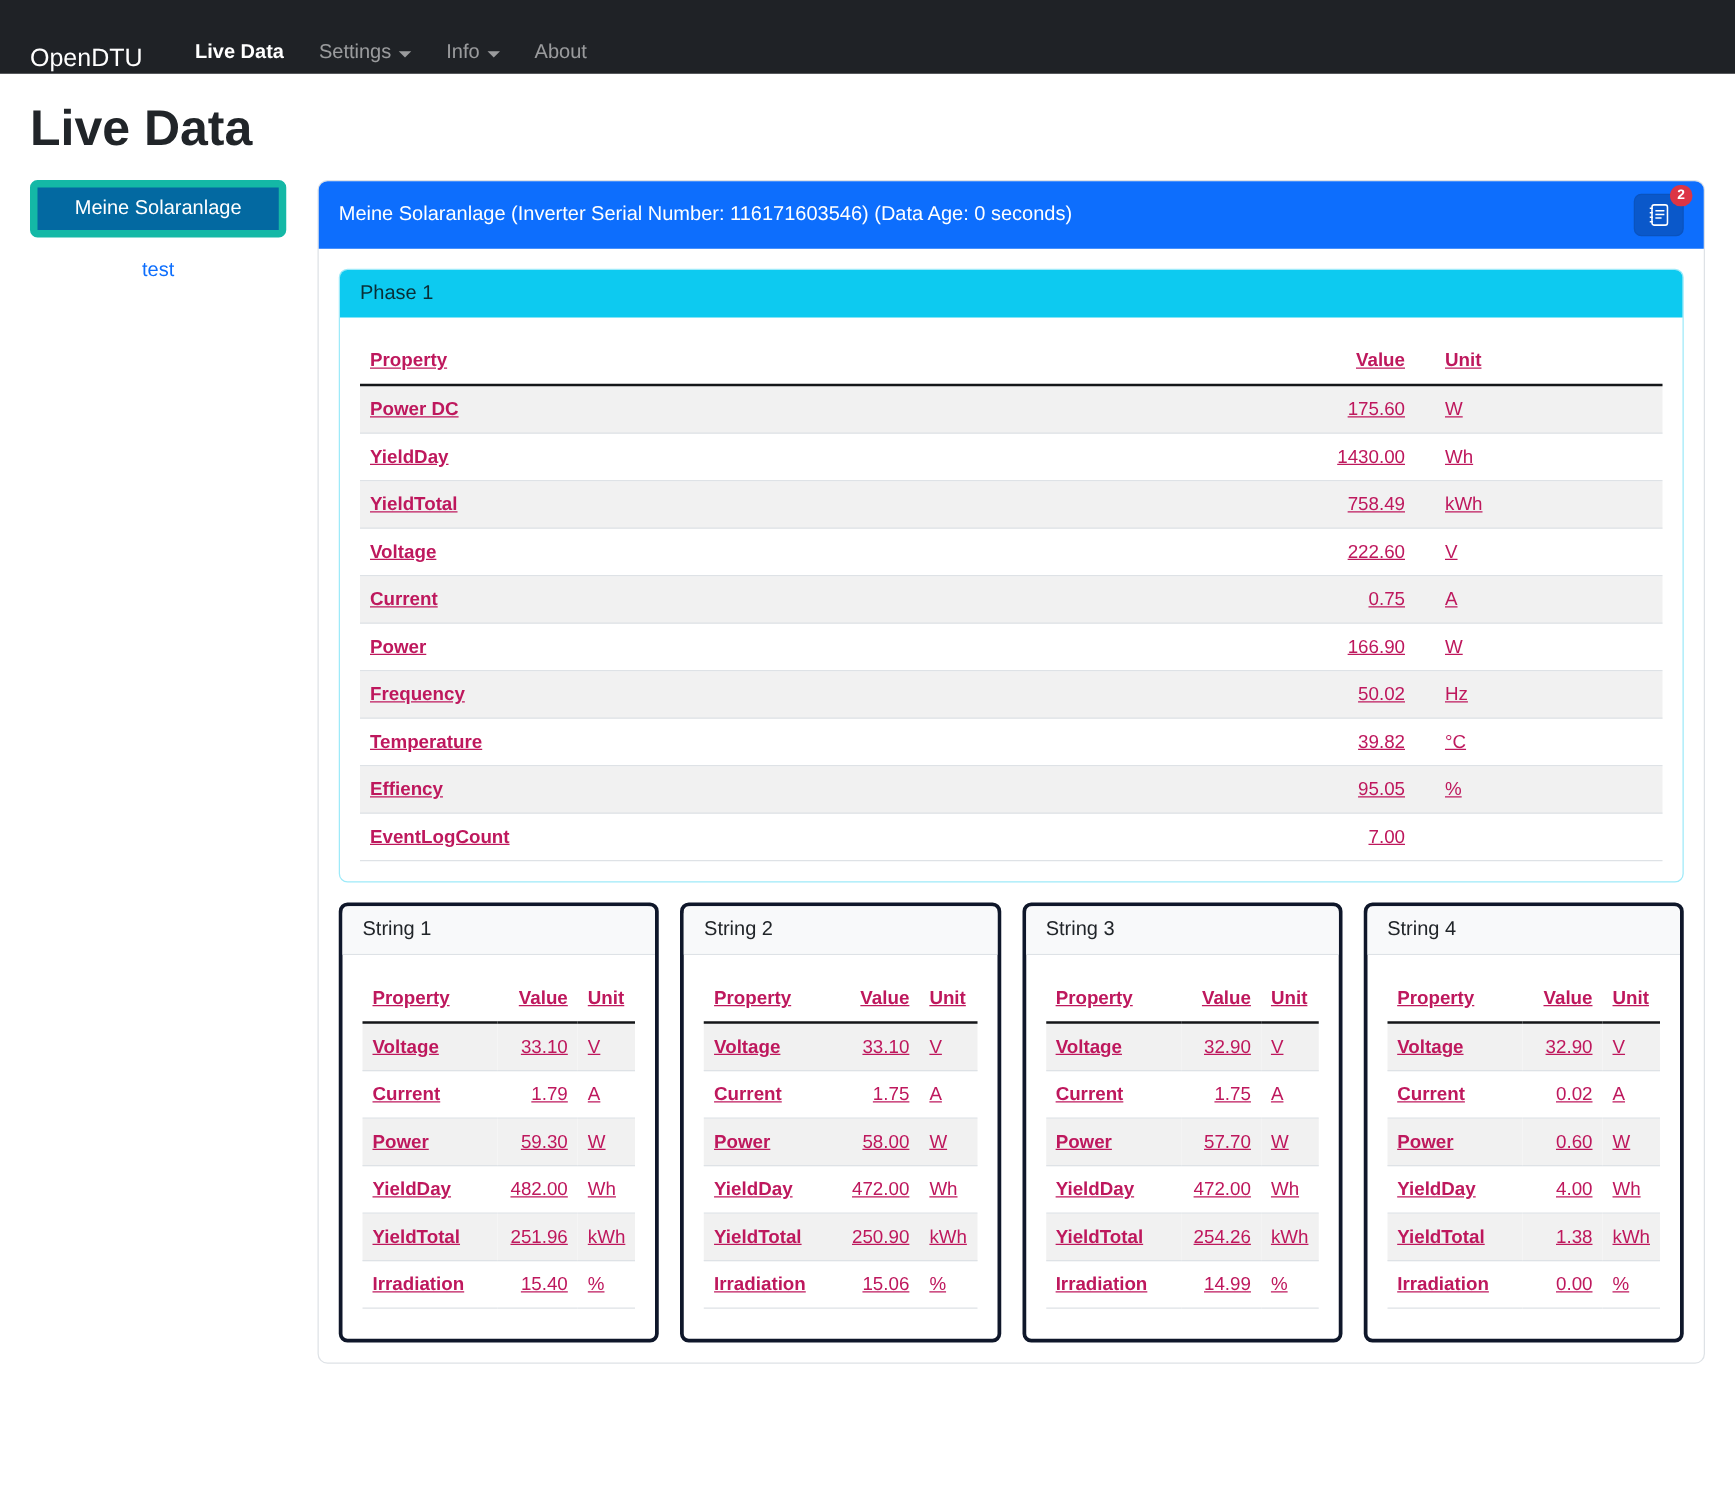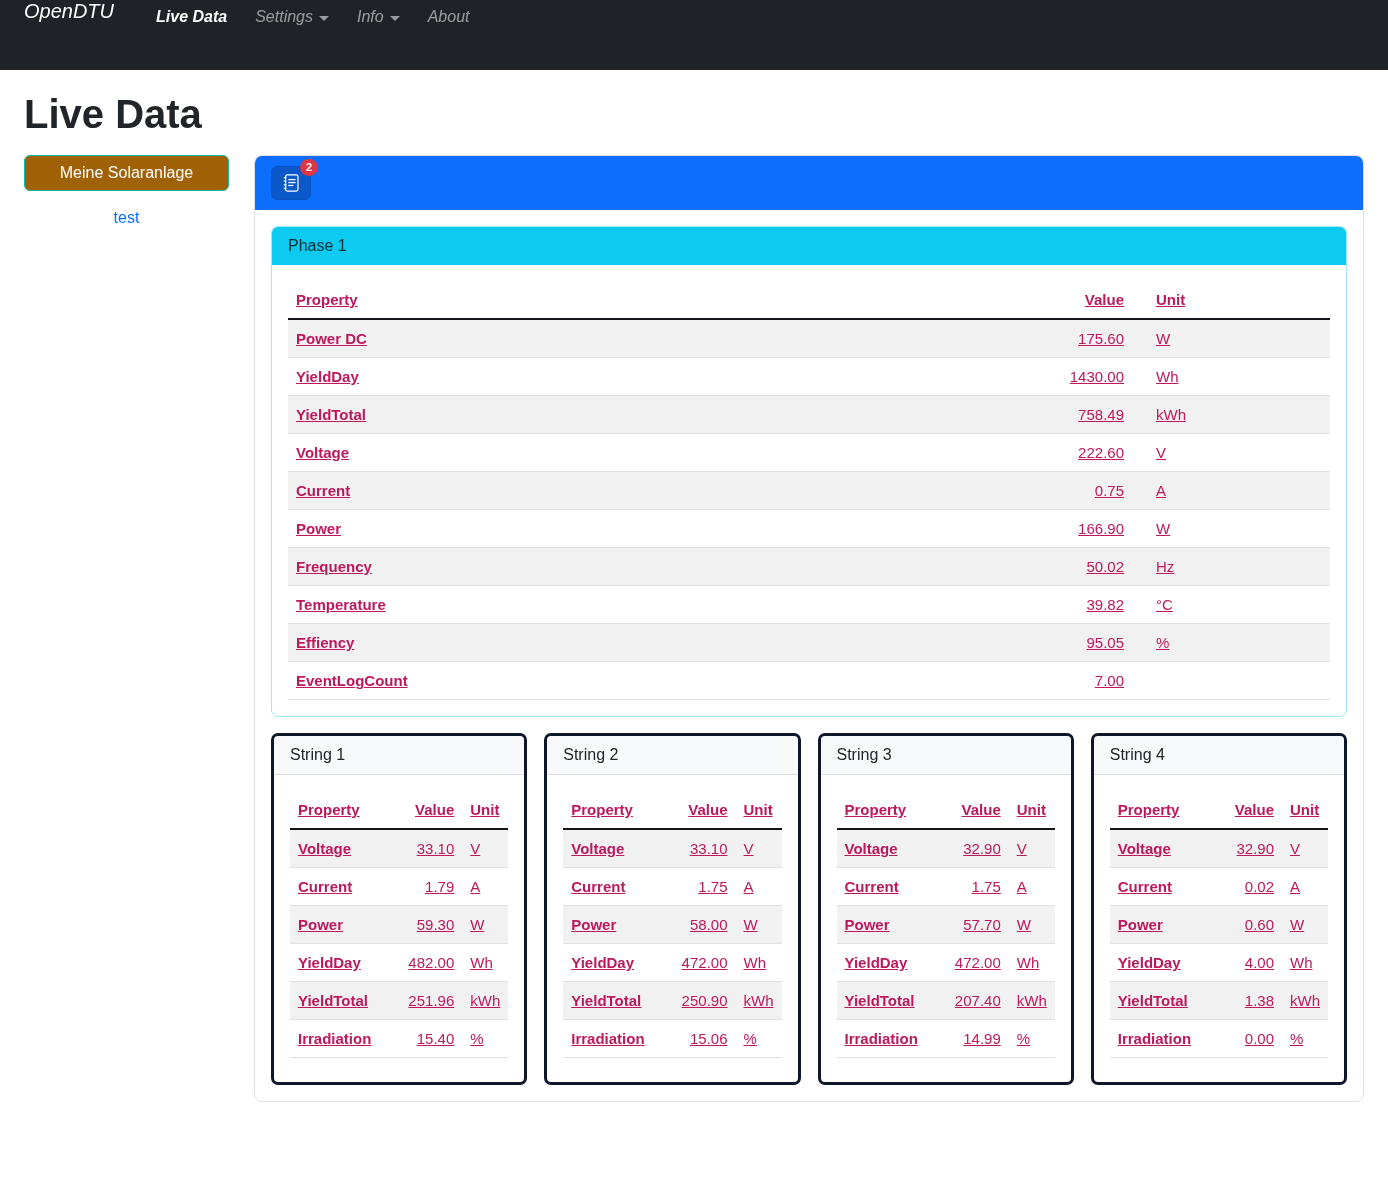--- a/index.html
+++ b/index.html
@@ -6,26 +6,25 @@
   html,body { margin:0; padding:0; background:#fff; }
   body {
     width:1388px;
     font-family:"Liberation Sans", sans-serif;
     color:#212529;
     font-size:16px;
   }
 
   
   .navbar {
-    height:70px;
+    height:59px;
     background:#1f2226;
     display:flex;
-    align-items:flex-start;
+    align-items:flex-end;
     padding:0 24px;
-    font-style:italic;
   }
   .navbar .brand {
     color:#fff;
     font-size:20px;
     margin-right:28px;
     cursor:pointer;
   }
   .navbar .nav-link {
     color:rgba(255,255,255,0.55);
     text-decoration:none;
@@ -57,23 +56,23 @@
     display:flex;
     gap:25px;
     align-items:flex-start;
     margin-bottom:24px;
   }
 
   
   .sidebar { width:205px; flex:none; }
   .inverter-select-btn {
     width:100%;
-    background:#a16207;
+    background:#0369a1;
     color:#fff;
-    border:1px solid #14b8a6;
+    border:6px solid #14b8a6;
     border-radius:6px;
     font-size:16px;
     font-family:inherit;
     padding:8px 10px;
     cursor:pointer;
   }
   .sidebar-link {
     display:block;
     text-align:center;
     color:#0d6efd;
@@ -208,20 +207,21 @@
 
   <div class="content-row">
 
     <aside class="sidebar">
       <button class="inverter-select-btn">Meine Solaranlage</button>
       <a class="sidebar-link">test</a>
     </aside>
 
     <main class="inverter-card">
       <div class="inverter-card-header">
+        <span>Meine Solaranlage (Inverter Serial Number: 116171603546) (Data Age: 0 seconds)</span>
         <button class="eventlog-btn">
           <svg width="18" height="18" viewBox="0 0 16 16">
             <rect x="3.2" y="0.8" width="11" height="14.4" rx="1.6" fill="none" stroke="#ffffff" stroke-width="1.1"></rect>
             <line x1="5.6" y1="5" x2="12" y2="5" stroke="#ffffff" stroke-width="1.1"></line>
             <line x1="5.6" y1="7.6" x2="12" y2="7.6" stroke="#ffffff" stroke-width="1.1"></line>
             <line x1="5.6" y1="10.2" x2="10" y2="10.2" stroke="#ffffff" stroke-width="1.1"></line>
             <line x1="1.6" y1="3.2" x2="3.8" y2="3.2" stroke="#ffffff" stroke-width="1.1"></line>
             <line x1="1.6" y1="6.4" x2="3.8" y2="6.4" stroke="#ffffff" stroke-width="1.1"></line>
             <line x1="1.6" y1="9.6" x2="3.8" y2="9.6" stroke="#ffffff" stroke-width="1.1"></line>
             <line x1="1.6" y1="12.8" x2="3.8" y2="12.8" stroke="#ffffff" stroke-width="1.1"></line>
@@ -450,21 +450,21 @@
                     </tr>
 
                     <tr>
                       <th>YieldDay</th>
                       <td class="val">472.00</td>
                       <td class="unit">Wh</td>
                     </tr>
 
                     <tr>
                       <th>YieldTotal</th>
-                      <td class="val">207.40</td>
+                      <td class="val">254.26</td>
                       <td class="unit">kWh</td>
                     </tr>
 
                     <tr>
                       <th>Irradiation</th>
                       <td class="val">14.99</td>
                       <td class="unit">%</td>
                     </tr>
                   </tbody>
               </table>

